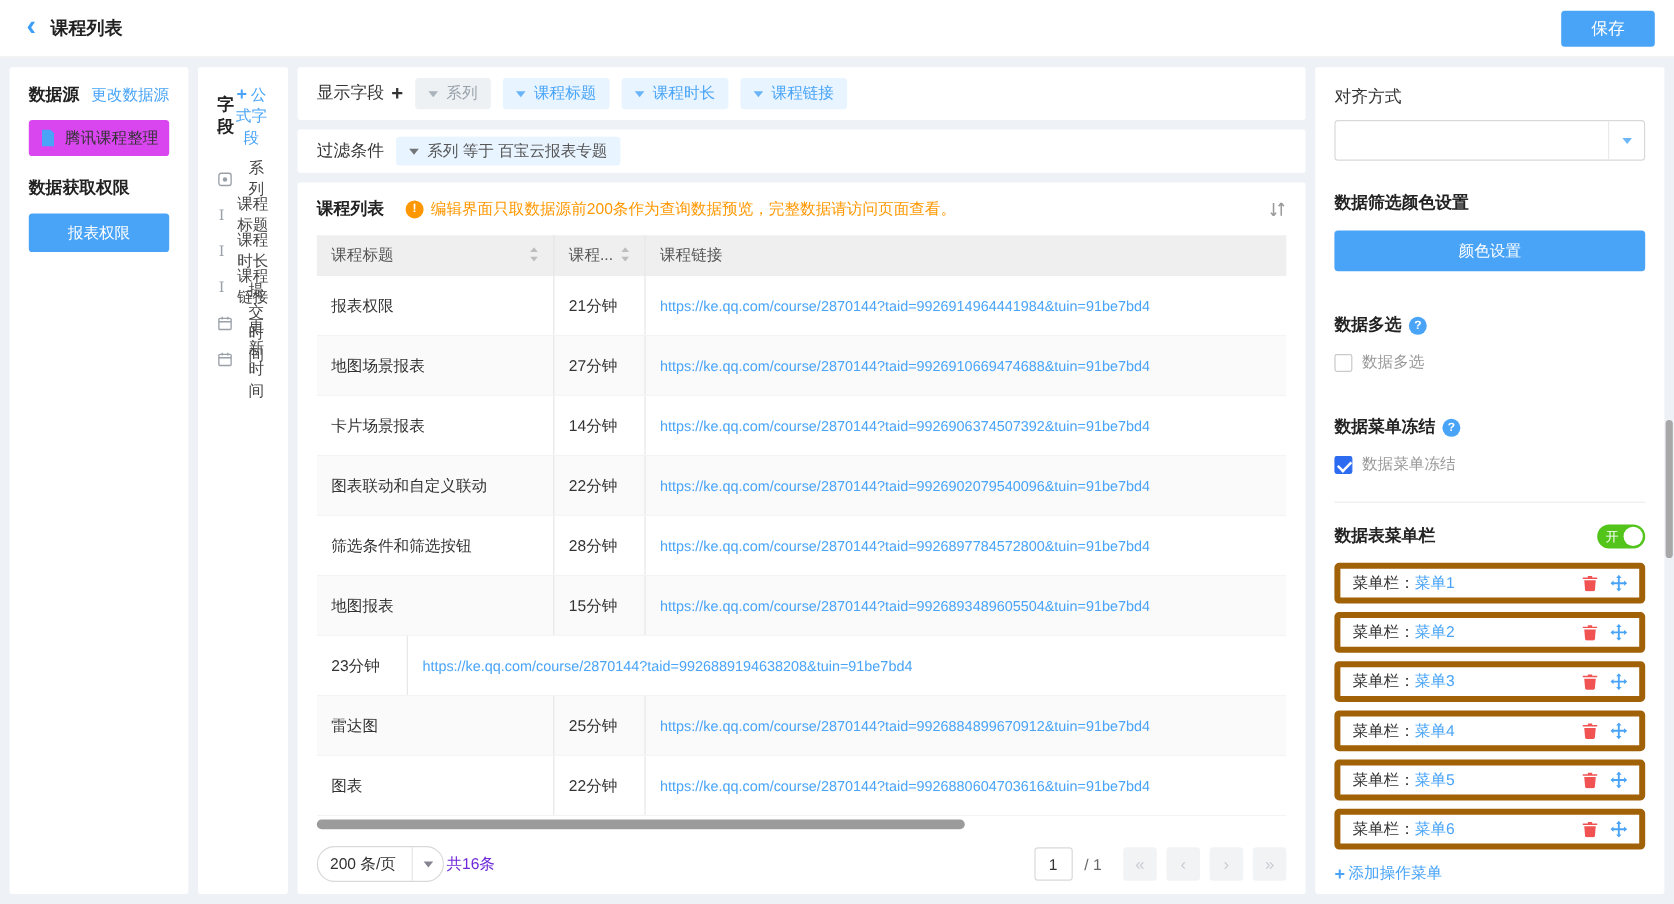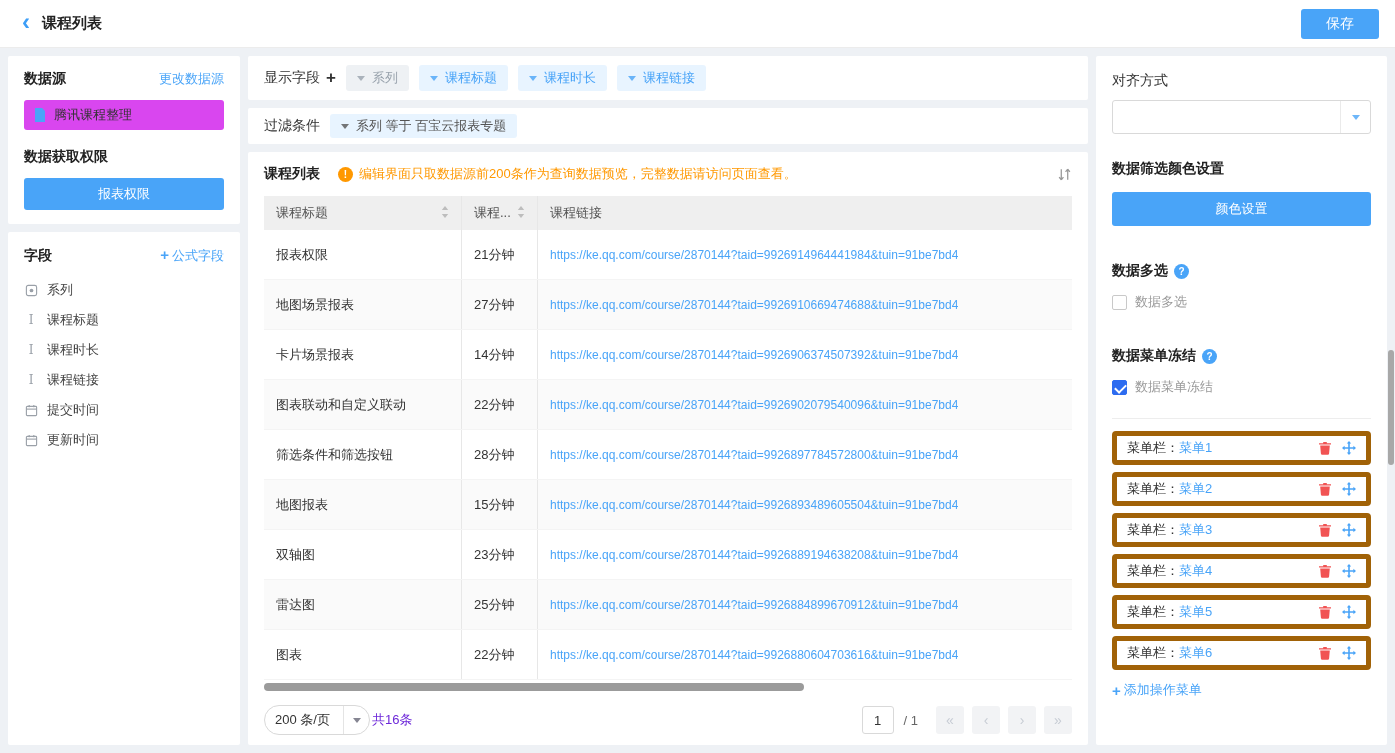--- a/index.html
+++ b/index.html
@@ -8,21 +8,21 @@
     font-family:"Liberation Sans","DejaVu Sans",sans-serif;
     background:#eef1f5; color:#333; font-size:13px; overflow:hidden; position:relative;
   }
   
   .header { height:48px; background:#fff; display:flex; align-items:center; padding:0 16px; border-bottom:1px solid #ececec; }
   .back { color:#3d9ef7; font-size:24px; line-height:20px; margin:0 12px 4px 6px; cursor:pointer; font-weight:bold; }
   .page-title { font-size:15px; font-weight:bold; color:#222; }
   .save-btn { margin-left:auto; background:#49a4f8; color:#fff; width:78px; height:30px; border:none; border-radius:3px; font-size:14px; cursor:pointer; font-family:inherit; }
   
   .content { display:flex; gap:8px; padding:8px; height:705px; }
-  .col-left { width:232px; display:flex; flex-direction:column; gap:8px; }
+  .col-left { width:232px; display:flex; flex-direction:row; gap:8px; }
   .col-main { width:840px; display:flex; flex-direction:column; gap:8px; }
   .col-right { flex:1; background:#fff; border-radius:2px; padding:14px 16px; overflow:hidden; }
   .panel { background:#fff; border-radius:2px; }
   .row { display:flex; align-items:center; }
   .between { justify-content:space-between; }
   .sec-title { font-size:14px; font-weight:bold; color:#222; }
   .link { color:#49a4f8; font-size:13px; text-decoration:none; cursor:pointer; }
   .plus { font-size:15px; font-weight:bold; margin-right:3px; }
   
   .p1, .p2 { padding:14px 16px; }
@@ -280,21 +280,20 @@
             </div>
         </div>
         <div class="tr">
           <div class="td c1">地图报表</div>
           <div class="td c2">15分钟</div>
           <div class="td c3">
               <a class="cell-link">https://ke.qq.com/course/2870144?taid=9926893489605504&amp;tuin=91be7bd4</a>
             </div>
         </div>
         <div class="tr">
-          <div class="td c1">双轴图</div>
           <div class="td c2">23分钟</div>
           <div class="td c3">
               <a class="cell-link">https://ke.qq.com/course/2870144?taid=9926889194638208&amp;tuin=91be7bd4</a>
             </div>
         </div>
         <div class="tr">
           <div class="td c1">雷达图</div>
           <div class="td c2">25分钟</div>
           <div class="td c3">
               <a class="cell-link">https://ke.qq.com/course/2870144?taid=9926884899670912&amp;tuin=91be7bd4</a>
@@ -357,20 +356,27 @@
       <span>数据菜单冻结</span>
       <span class="badge-ic q-ic">?</span>
     </div>
     <label class="check-row">
       <span class="checkbox checked"></span>
       <span class="muted-text">数据菜单冻结</span>
     </label>
 
     <div class="divider"></div>
 
+    <div class="rtitle between menubar-row">
+      <span>数据表菜单栏</span>
+      <span class="toggle">
+        <span class="toggle-label">开</span>
+        <span class="knob"></span>
+      </span>
+    </div>
 
     <div class="menu-list">
       <div class="menu-item">
         <span>菜单栏：</span>
           <span class="mi-name">菜单1</span>
         <span class="mi-trash">
             <svg width="14" height="14" viewBox="0 0 14 14">
               <path d="M5.2 1h3.6v1.2H13v1.2H1V2.2h4.2V1z" fill="#f15353"></path>
               <path d="M2.2 4.6h9.6l-.7 8a1.3 1.3 0 0 1-1.3 1.2H4.2a1.3 1.3 0 0 1-1.3-1.2l-.7-8z" fill="#f15353"></path>
             </svg>

